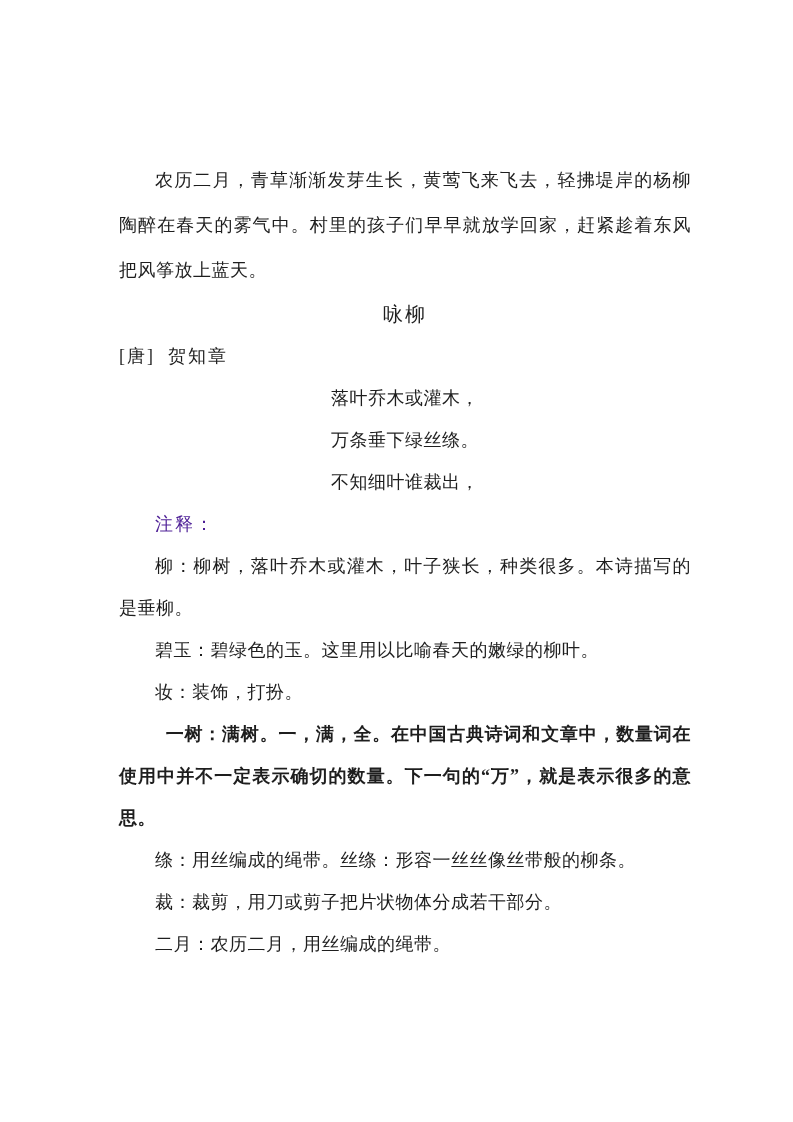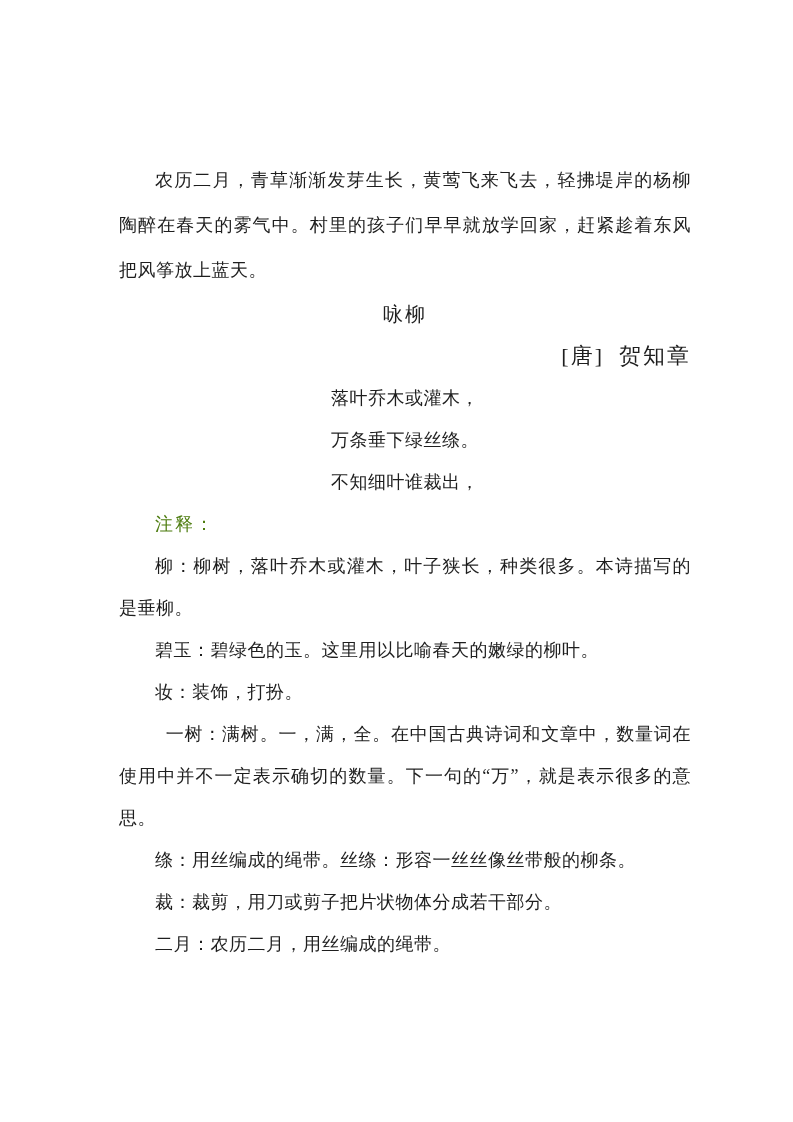--- a/index.html
+++ b/index.html
@@ -30,49 +30,50 @@
       text-justify: inter-character;
     }
     .poem-title {
       font-size: 20px;
       font-weight: normal;
       line-height: 42px;
       text-align: center;
       letter-spacing: 2px;
     }
     .poem-author {
-      font-size: 22px;
+      font-size: 18px;
       line-height: 42px;
-      text-align: right;
+      text-align: left;
       letter-spacing: 2px;
       white-space: pre;
     }
     .poem-line {
       font-size: 18px;
       line-height: 42px;
       text-align: center;
       letter-spacing: 0.5px;
     }
     .notes-heading {
       font-size: 18px;
       line-height: 42px;
       letter-spacing: 2px;
       text-indent: 2em;
-      color: #4d7c0f;
+      color: #4c1d95;
     }
     .note {
       font-size: 18px;
       line-height: 42px;
       letter-spacing: 0.5px;
       text-indent: 2em;
       text-align: justify;
       text-justify: inter-character;
     }
     .note.extra-indent {
       text-indent: 2.6em;
+      font-weight: bold;
     }
   </style>
 </head>
 <body>
 
 <div class="page">
 
   <p class="intro">农历二月，青草渐渐发芽生长，黄莺飞来飞去，轻拂堤岸的杨柳陶醉在春天的雾气中。村里的孩子们早早就放学回家，赶紧趁着东风把风筝放上蓝天。</p>
 
   <h1 class="poem-title">咏柳</h1>

